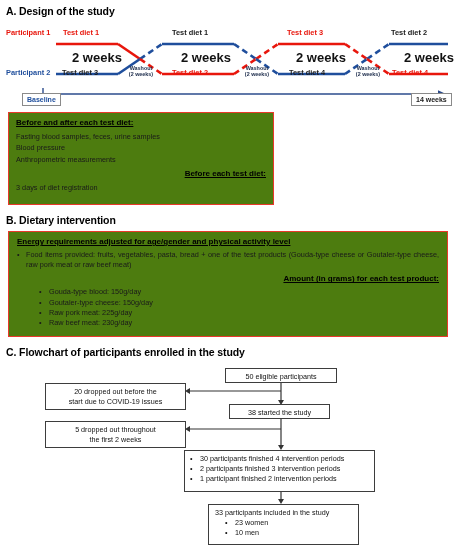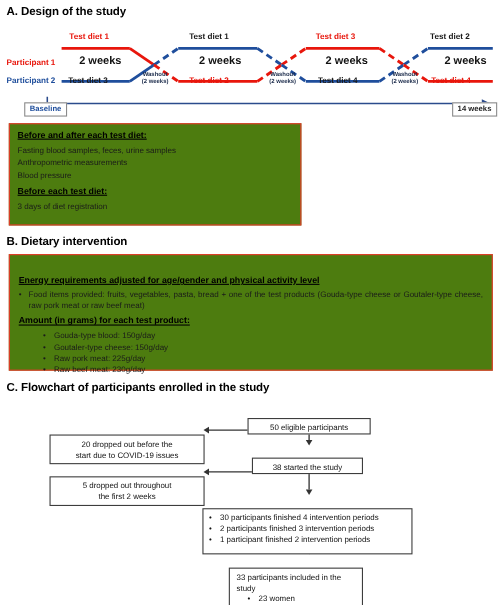--- a/index.html
+++ b/index.html
@@ -40,21 +40,21 @@
     position: absolute;
     font-size: 5.4px;
     font-weight: bold;
     color: #1a2a4a;
     text-align: center;
     line-height: 1.15;
     white-space: nowrap;
   }
   .weeks-lbl {
     position: absolute;
-    font-size: 10px;
+    font-size: 13px;
     font-weight: bold;
     color: #111;
     white-space: nowrap;
   }
   .axis-box {
     position: absolute;
     border: 1px solid #8a8a8a;
     background: #fff;
     font-size: 7px;
     font-weight: bold;
@@ -65,37 +65,37 @@
   #baseline-box { left: 22px; top: 93px; color: #1F4E9C; }
   #weeks14-box  { left: 411px; top: 93px; color: #222; }
 
   
   .red-box {
     position: absolute;
     border: 1.2px solid #E8392B;
     background: #4d7c0f;
   }
   #boxA { left: 8px; top: 112px; width: 266px; height: 93px; padding: 5px 7px; }
-  #boxB { left: 8px; top: 231px; width: 440px; height: 106px; padding: 18px 8px; }
+  #boxB { left: 8px; top: 231px; width: 440px; height: 106px; padding: 5px 8px; }
 
   .bx-head {
     font-size: 8px;
     font-weight: bold;
     text-decoration: underline;
     display: block;
     margin: 0 0 3px 0;
     line-height: 1.25;
   }
   .bx-line {
     font-size: 7.3px;
     line-height: 1.55;
     display: block;
     color: #1a1a1a;
   }
-  .bx-sub { margin-top: 4px; }
+  .bx-sub { margin-top: 4px; text-align: right; }
 
   
   .bullet-row {
     display: flex;
     font-size: 7.3px;
     line-height: 1.4;
     color: #1a1a1a;
   }
   .bullet-row .dot { width: 9px; flex: 0 0 9px; text-align: left; }
   .bullet-row .txt { flex: 1 1 auto; text-align: justify; }
@@ -108,29 +108,28 @@
 
   
   #flow-svg { position: absolute; left: 0; top: 362px; }
   .flow-box {
     position: absolute;
     border: 1px solid #3d3d3d;
     background: #fff;
     font-size: 7.2px;
     color: #111;
     line-height: 1.35;
-    margin-top: 12px;
   }
   .flow-box .ctr { text-align: center; display: block; }
   #fb-eligible { left: 225px; top: 368px; width: 112px; height: 15px; padding: 3px 5px; }
   #fb-started  { left: 229px; top: 404px; width: 101px; height: 15px; padding: 3px 5px; }
   #fb-drop1    { left: 45px;  top: 383px; width: 141px; height: 27px; padding: 3px 5px; }
   #fb-drop2    { left: 45px;  top: 421px; width: 141px; height: 27px; padding: 3px 5px; }
   #fb-periods  { left: 184px; top: 450px; width: 191px; height: 42px; padding: 3px 5px; }
-  #fb-included { left: 208px; top: 504px; width: 122px; height: 41px; padding: 3px 6px; }
+  #fb-included { left: 208px; top: 504px; width: 151px; height: 41px; padding: 3px 6px; }
 
   .flow-bul { display: flex; font-size: 7.2px; line-height: 1.42; }
   .flow-bul .d { width: 10px; flex: 0 0 10px; }
   .flow-bul .t { flex: 1 1 auto; }
 </style>
 </head>
 <body>
 
 <div class="section-title" id="sectionA-title">A. Design of the study</div>
 
@@ -160,21 +159,21 @@
   <line x1="367" y1="37" x2="389" y2="52" stroke="#E8160C" stroke-width="2.6" stroke-dasharray="6,4"></line>
 
   <line x1="389" y1="22" x2="448" y2="22" stroke="#1F4E9C" stroke-width="2.6"></line>
   <line x1="389" y1="52" x2="448" y2="52" stroke="#E8160C" stroke-width="2.6"></line>
 
   <line x1="43" y1="66" x2="43" y2="78" stroke="#2B4B8C" stroke-width="1.4"></line>
   <line x1="43" y1="72" x2="438" y2="72" stroke="#2B4B8C" stroke-width="1.4"></line>
   <polygon points="438,68.2 446,72 438,75.8" fill="#2B4B8C"></polygon>
 </svg>
 
-<div class="diag-label lbl-red" style="left:6px;  top:29px;margin-top:24px;">Participant 1</div>
+<div class="diag-label lbl-red" style="left:6px;  top:29px;">Participant 1</div>
 <div class="diag-label lbl-blue" style="left:6px;  top:69px;">Participant 2</div>
 
 <div class="diag-label lbl-red" style="left:63px;  top:29px;">Test diet 1</div>
 <div class="diag-label lbl-dark" style="left:172px; top:29px;">Test diet 1</div>
 <div class="diag-label lbl-red" style="left:287px; top:29px;">Test diet 3</div>
 <div class="diag-label lbl-dark" style="left:391px; top:29px;">Test diet 2</div>
 
 <div class="diag-label lbl-dark" style="left:62px;  top:69px;">Test diet 3</div>
 <div class="diag-label lbl-red" style="left:172px; top:69px;">Test diet 2</div>
 <div class="diag-label lbl-dark" style="left:289px; top:69px;">Test diet 4</div>
@@ -197,22 +196,22 @@
   <span>Washout</span><br>
   <span>(2 weeks)</span>
 </div>
 
 <div class="axis-box" id="baseline-box">Baseline</div>
 <div class="axis-box" id="weeks14-box">14 weeks</div>
 
 <div class="red-box" id="boxA">
   <span class="bx-head">Before and after each test diet:</span>
   <span class="bx-line">Fasting blood samples, feces, urine samples</span>
+  <span class="bx-line">Blood pressure</span>
   <span class="bx-line">Anthropometric measurements</span>
-  <span class="bx-line">Blood pressure</span>
   <span class="bx-head bx-sub">Before each test diet:</span>
   <span class="bx-line">3 days of diet registration</span>
 </div>
 
 <div class="section-title" id="sectionB-title">B. Dietary intervention</div>
 
 <div class="red-box" id="boxB">
   <span class="bx-head">Energy requirements adjusted for age/gender and physical activity level</span>
   <div class="bullet-row">
     <span class="dot">•</span>

